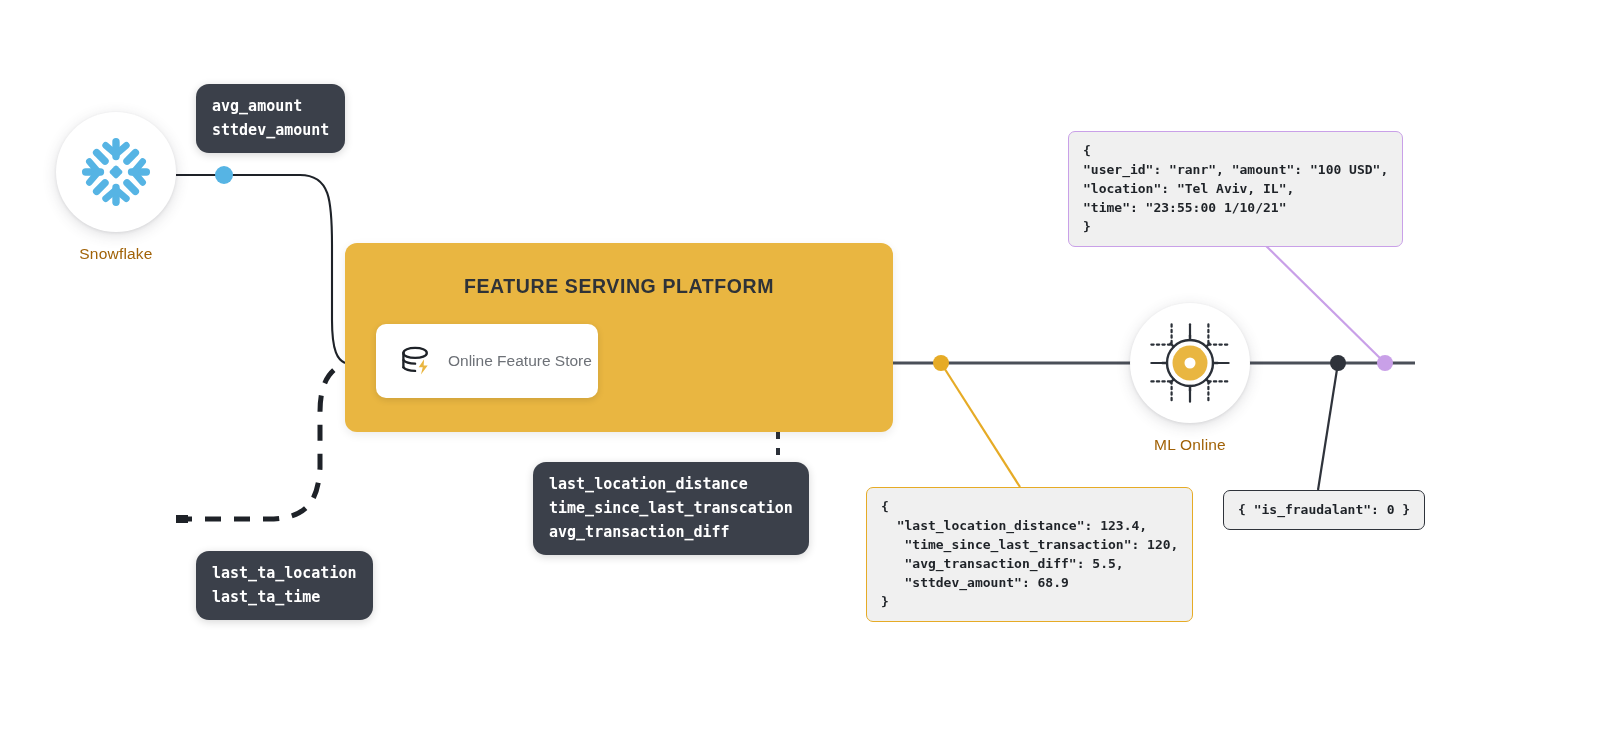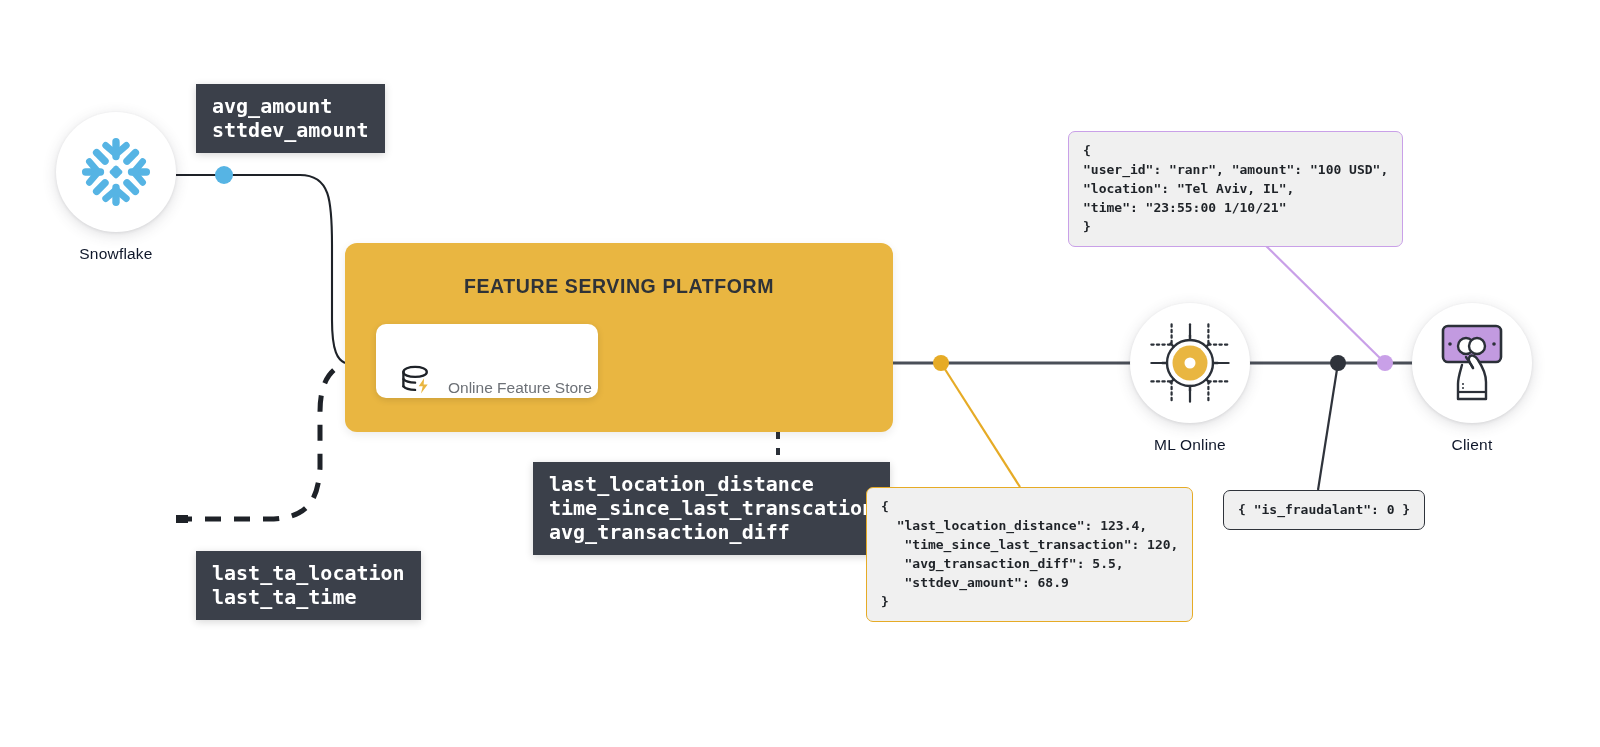--- a/index.html
+++ b/index.html
@@ -11,30 +11,30 @@
   
   .node{position:absolute;width:120px;text-align:center;}
   .node .disc{
     width:120px;height:120px;border-radius:50%;
     background:#ffffff;
     box-shadow:0 3px 14px rgba(60,60,70,.17), 0 1px 3px rgba(60,60,70,.10);
     display:flex;align-items:center;justify-content:center;
     position:relative;
   }
   .node .caption{
-    margin-top:13px;font-size:15.5px;color:#0f172a;letter-spacing:.2px;
+    margin-top:13px;font-size:15.5px;color:#a16207;letter-spacing:.2px;
     font-family:"Liberation Sans",sans-serif;
   }
 
   
   .darklabel{
     position:absolute;background:#3a3f४8;background:#3b404a;color:#ffffff;
-    border-radius:0;padding:10px 16px 11px 16px;
+    border-radius:13px;padding:10px 16px 11px 16px;
     font-family:"DejaVu Sans Mono","Liberation Mono",monospace;
-    font-size:20px;line-height:24px;font-weight:700;white-space:pre;
+    font-size:15px;line-height:24px;font-weight:700;white-space:pre;
     box-shadow:0 2px 8px rgba(0,0,0,.16);
   }
 
   
   .jsoncard{
     position:absolute;background:#f0f0f0;border-radius:7px;
     font-family:"DejaVu Sans Mono","Liberation Mono",monospace;
     font-size:13px;line-height:19px;color:#1f2328;white-space:pre;
     padding:9px 14px 10px 14px;font-weight:700;
   }
@@ -51,21 +51,21 @@
   #platform .ptitle{
     text-align:center;margin-top:32px;
     font-size:19.5px;font-weight:700;letter-spacing:.6px;color:#2e3238;
     font-family:"Liberation Sans",sans-serif;
   }
   .pcard{
     position:absolute;top:81px;height:74px;background:#ffffff;border-radius:10px;
     display:flex;align-items:center;gap:14px;padding-left:22px;box-sizing:border-box;
     box-shadow:0 2px 7px rgba(0,0,0,.12);
   }
-  #card-store{left:31px;width:222px;align-items:flex-end;}
+  #card-store{left:31px;width:222px;}
   #card-otf{left:296px;width:221px;}
   .pcard .ctext{
     font-size:15.5px;line-height:20px;color:#6d7177;
     font-family:"Liberation Sans",sans-serif;
   }
 </style>
 </head>
 <body>
 
 <div id="stage">
@@ -159,43 +159,20 @@
             <line x1="-17.7" y1="17.7" x2="-21.2" y2="21.2"></line>
             <line x1="-25" y1="0" x2="-30" y2="0"></line>
             <line x1="-17.7" y1="-17.7" x2="-21.2" y2="-21.2"></line>
           </g>
         </g>
       </svg>
     </div>
     <div class="caption">ML Online</div>
   </div>
 
-  <div class="node" style="left:1412px;top:303px;">
-    <div class="disc">
-      <svg width="76" height="86" viewBox="0 0 76 86">
-        <rect x="9" y="6" width="58" height="36" rx="5" fill="#c29ae0" stroke="#2b3038" stroke-width="2.6"></rect>
-        <circle cx="16" cy="24" r="1.8" fill="#2b3038"></circle>
-        <circle cx="60" cy="24" r="1.8" fill="#2b3038"></circle>
-        <g fill="#ffffff" stroke="#2b3038" stroke-width="2.4" stroke-linejoin="round">
-          <circle cx="32" cy="26" r="8"></circle>
-          <circle cx="43" cy="26" r="8"></circle>
-        </g>
-        <g fill="#ffffff" stroke="#2b3038" stroke-width="2.4" stroke-linejoin="round" stroke-linecap="round">
-          <path d="M28 45 C26 52 24 58 24 64 L24 79 L52 79 L52 62 C52 54 48 46 44 40 C41 35 36 34 35 38 C34 41 37 45 39 48"></path>
-          <path d="M39 48 C37 44 34 40 32 37"></path>
-        </g>
-        <line x1="24" y1="72" x2="52" y2="72" stroke="#2b3038" stroke-width="2.2"></line>
-        <g fill="#2b3038">
-          <circle cx="29" cy="64" r="1"></circle>
-          <circle cx="29" cy="68" r="1"></circle>
-        </g>
-      </svg>
-    </div>
-    <div class="caption">Client</div>
-  </div>
 
   <div class="darklabel" style="left:196px;top:84px;">avg_amount
 sttdev_amount</div>
 
   <div class="darklabel" style="left:196px;top:551px;">last_ta_location
 last_ta_time</div>
 
   <div class="darklabel" style="left:533px;top:462px;">last_location_distance
 time_since_last_transcation
 avg_transaction_diff</div>

